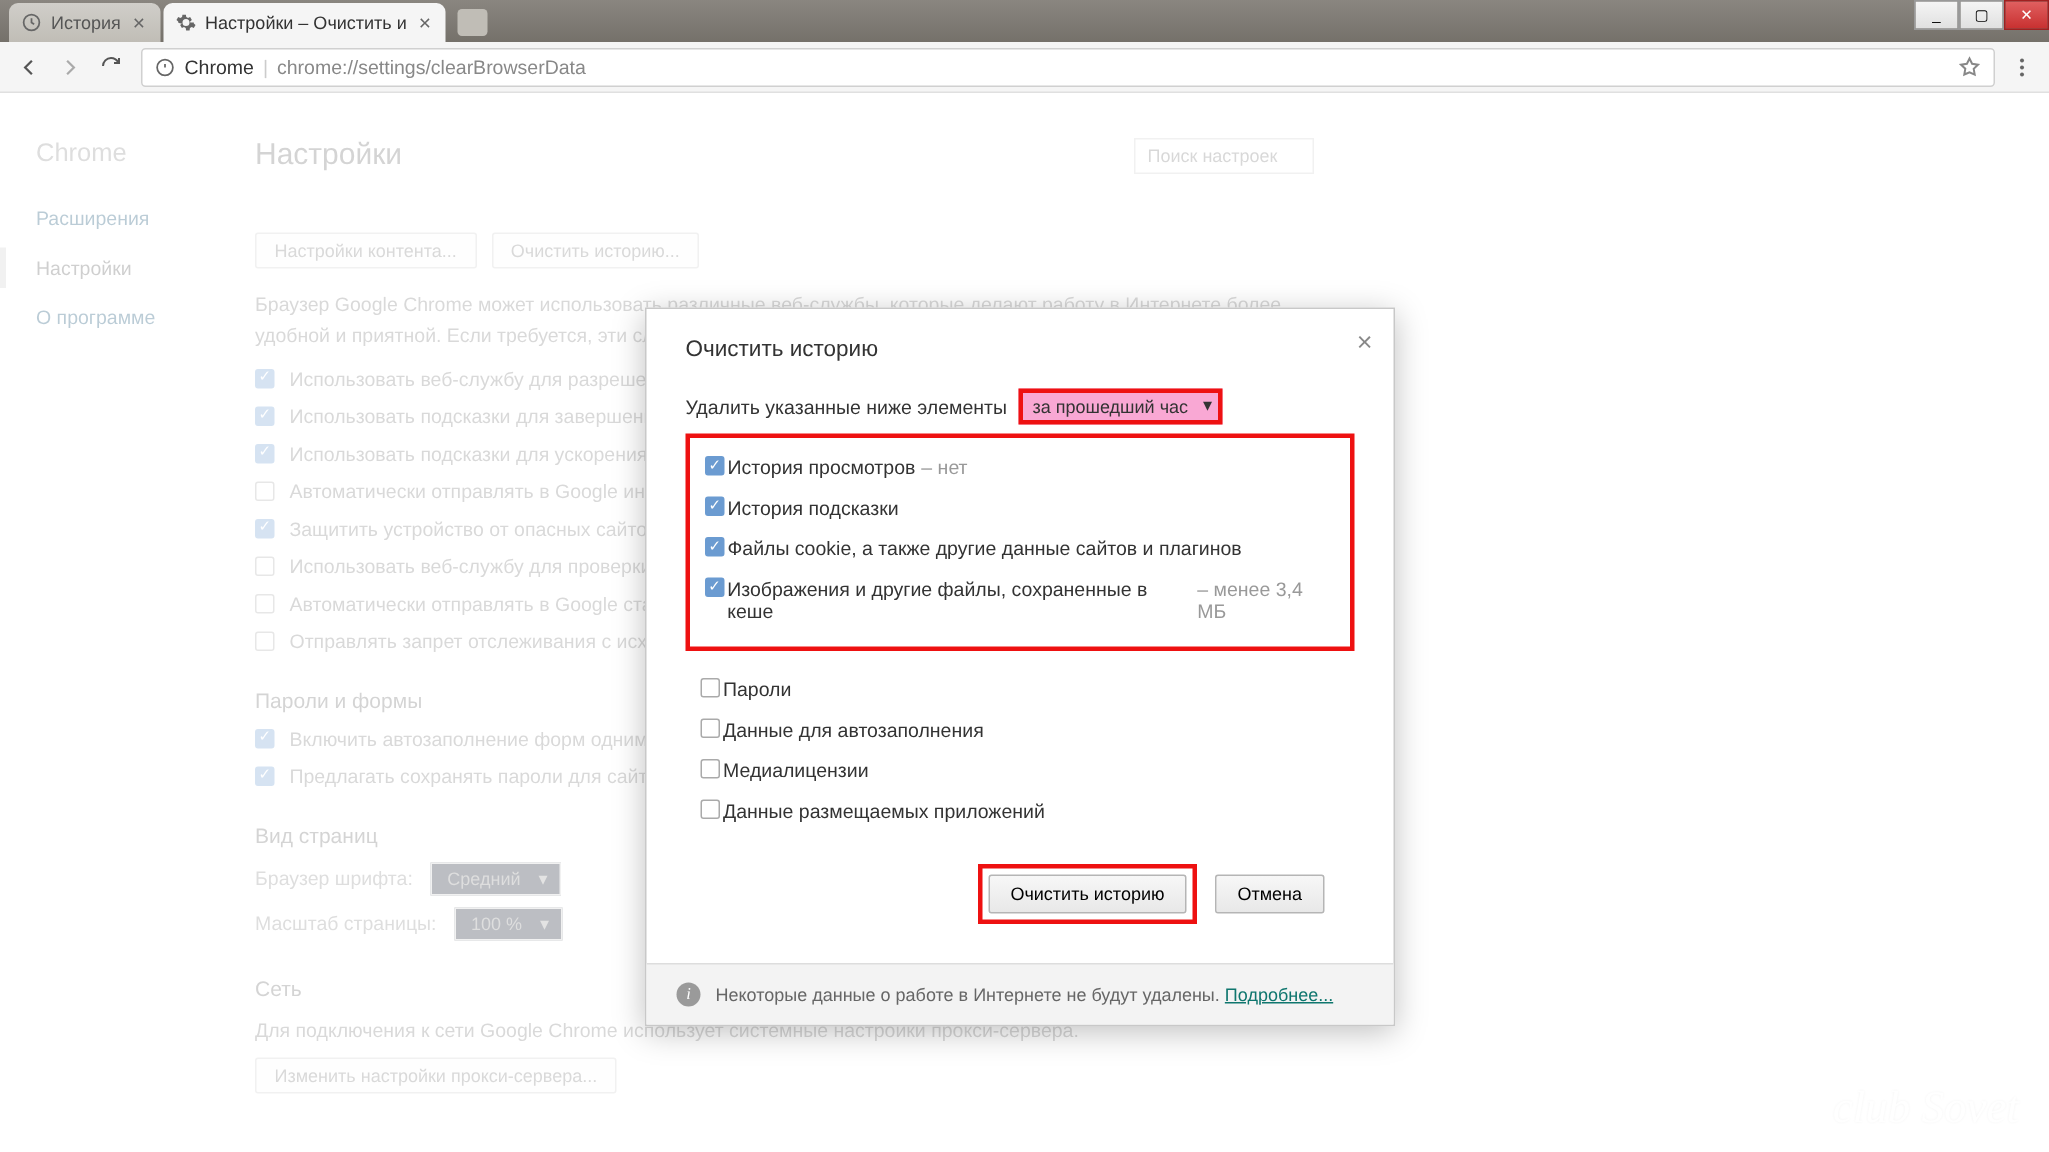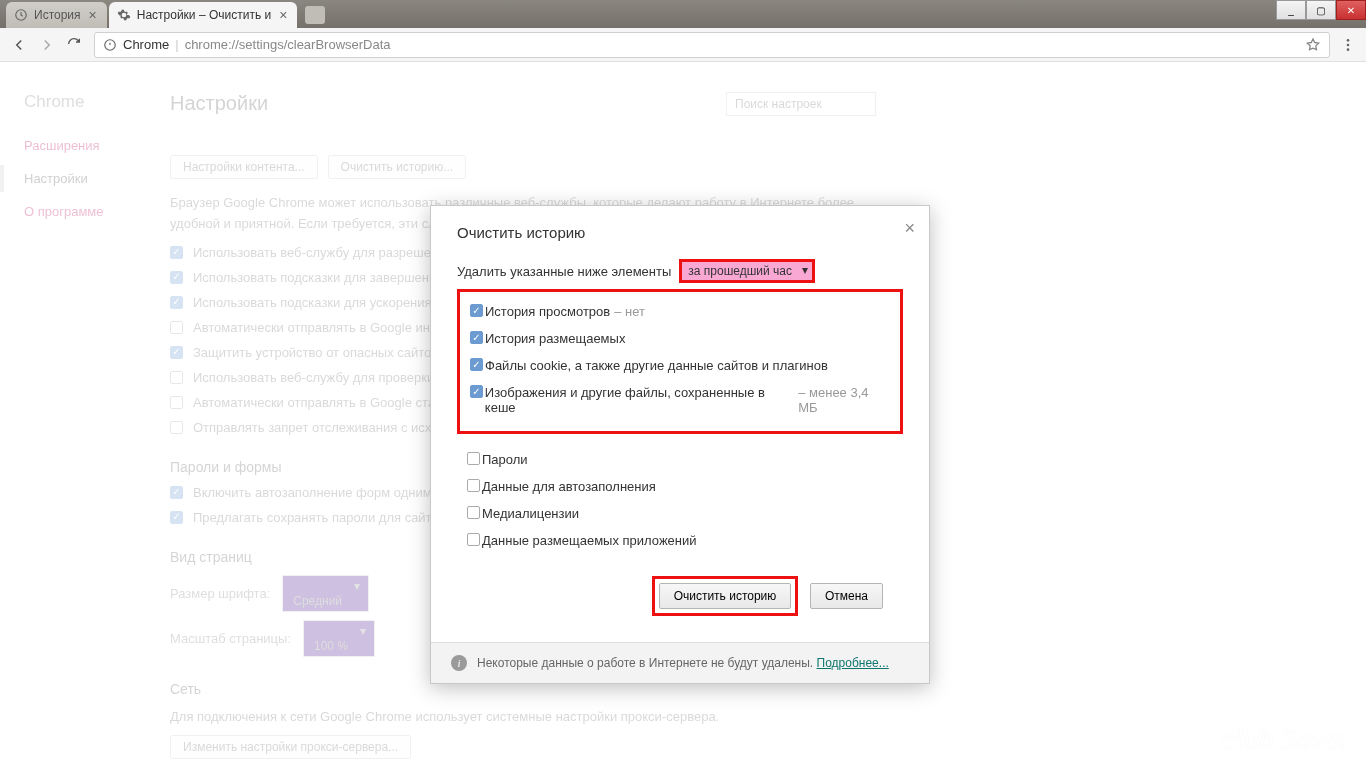--- a/index.html
+++ b/index.html
@@ -31,40 +31,40 @@
 .omnibox .sep { color: #ccc; margin: 0 6px; }
 .omnibox .path { color: #888; }
 .star-icon { width: 16px; height: 16px; color: #888; }
 .menu-icon { width: 16px; height: 16px; color: #666; }
 
 
 .page { position: absolute; top: 62px; left: 0; right: 0; bottom: 0; display: flex; }
 .dimmer { position: absolute; inset: 0; background: rgba(255,255,255,0.72); z-index: 5; pointer-events: none; }
 .sidebar { width: 170px; padding: 30px 0 0 24px; }
 .sidebar h2 { font-size: 17px; font-weight: normal; color: #888; margin-bottom: 22px; }
-.sidebar-item { font-size: 13px; color: #be185d; padding: 4px 0; margin-bottom: 10px; }
+.sidebar-item { font-size: 13px; color: #0c4a6e; padding: 4px 0; margin-bottom: 10px; }
 .sidebar-item.active { color: #555; position: relative; }
 .sidebar-item.active::before { content:""; position:absolute; left:-24px; top:-2px; bottom:-2px; width:4px; background:#ccc; }
 
 .main { flex:1; padding: 30px 20px 0 0; max-width: 720px; font-size: 13px; color: #777; }
 .main h1 { font-size: 20px; font-weight: normal; color: #666; margin-bottom: 16px; }
 .btn-row { display:flex; gap:10px; margin-bottom: 14px; margin-top: 40px; }
 .ghost-btn { border: 1px solid #ccc; background:#fafafa; padding: 4px 12px; font-size: 12px; color:#777; border-radius:2px; }
 .help-text { line-height: 1.6; margin-bottom: 8px; }
 .link { color: #0f766e; text-decoration: underline; }
 .chk-row { display:flex; align-items:center; gap:10px; margin: 10px 0; }
 .chk { width:13px; height:13px; border:1px solid #aaa; border-radius:2px; display:inline-flex; align-items:center; justify-content:center; background:#fff; }
 .chk.checked { background:#6b9bd1; border-color:#6b9bd1; }
 .chk.checked::after { content:"✓"; color:#fff; font-size:10px; line-height:1; }
 .section-h { font-size: 14px; color:#666; margin: 24px 0 10px; }
 .form-row { display:flex; align-items:center; gap:12px; margin:8px 0; font-size:13px; color:#888; }
-.select-ghost { border:1px solid #ccc; padding:18px 26px 3px 10px; font-size:12px; color:#888; background:#4c1d95; position:relative; }
+.select-ghost { border:1px solid #ccc; padding:3px 26px 3px 10px; font-size:12px; color:#888; background:#0f172a; position:relative; }
 .select-ghost::after { content:"▾"; position:absolute; right:8px; top:3px; color:#999; }
 .search-settings { position:absolute; right: 490px; top: 30px; }
-.search-settings input { border:1px solid #ccc; padding:4px 8px; font-size:12px; width:150px; }
+.search-settings input { border:1px solid #ccc; padding:4px 8px; font-size:12px; width:120px; }
 
 
 .modal { position: absolute; left: 430px; top: 205px; width: 500px; background: #fff; border: 1px solid #c8c8c8; box-shadow: 0 4px 20px rgba(0,0,0,0.25); z-index: 20; font-size: 13px; color:#333; }
 .modal-body { padding: 18px 26px 14px; }
 .modal-title { font-size: 15px; color:#333; margin-bottom: 18px; }
 .modal-close { position:absolute; top:12px; right:14px; font-size:18px; color:#888; cursor:pointer; }
 .range-row { display:flex; align-items:center; gap:8px; font-size:13px; }
 .range-select { border:1px solid #a8a8a8; background:#f9a8d4; padding:2px 20px 2px 6px; font-size:12px; position:relative; }
 .range-select::after { content:"▾"; position:absolute; right:4px; top:1px; }
 .hl-red { border: 3px solid #e11; }
@@ -218,21 +218,21 @@
           <span>Включить автозаполнение форм одним кл</span>
         </div>
         <div class="chk-row">
           <span class="chk checked"></span>
           <span>Предлагать сохранять пароли для сайтов Н</span>
         </div>
       </div>
 
     <div class="section-h">Вид страниц</div>
     <div class="form-row">
-      <span>Размер шрифта:</span>
+      <span>Браузер шрифта:</span>
       <span class="select-ghost">Средний</span>
     </div>
     <div class="form-row">
       <span>Масштаб страницы:</span>
       <span class="select-ghost">100 %</span>
     </div>
 
     <div class="section-h">Сеть</div>
     <div class="help-text">Для подключения к сети Google Chrome использует системные настройки прокси-сервера.</div>
     <button class="ghost-btn">Изменить настройки прокси-сервера...</button>
@@ -252,21 +252,21 @@
     </div>
 
     <div class="opts-block hl-red" id="opts-top">
         <div class="opt">
           <span class="chk checked"></span>
           <span>История просмотров</span>
           <span class="meta"> – нет</span>
         </div>
         <div class="opt">
           <span class="chk checked"></span>
-          <span>История размещаемых</span>
+          <span>История подсказки</span>
         </div>
         <div class="opt">
           <span class="chk checked"></span>
           <span>Файлы cookie, а также другие данные сайтов и плагинов</span>
         </div>
         <div class="opt">
           <span class="chk checked"></span>
           <span>Изображения и другие файлы, сохраненные в кеше</span>
           <span class="meta"> – менее 3,4 МБ</span>
         </div>

